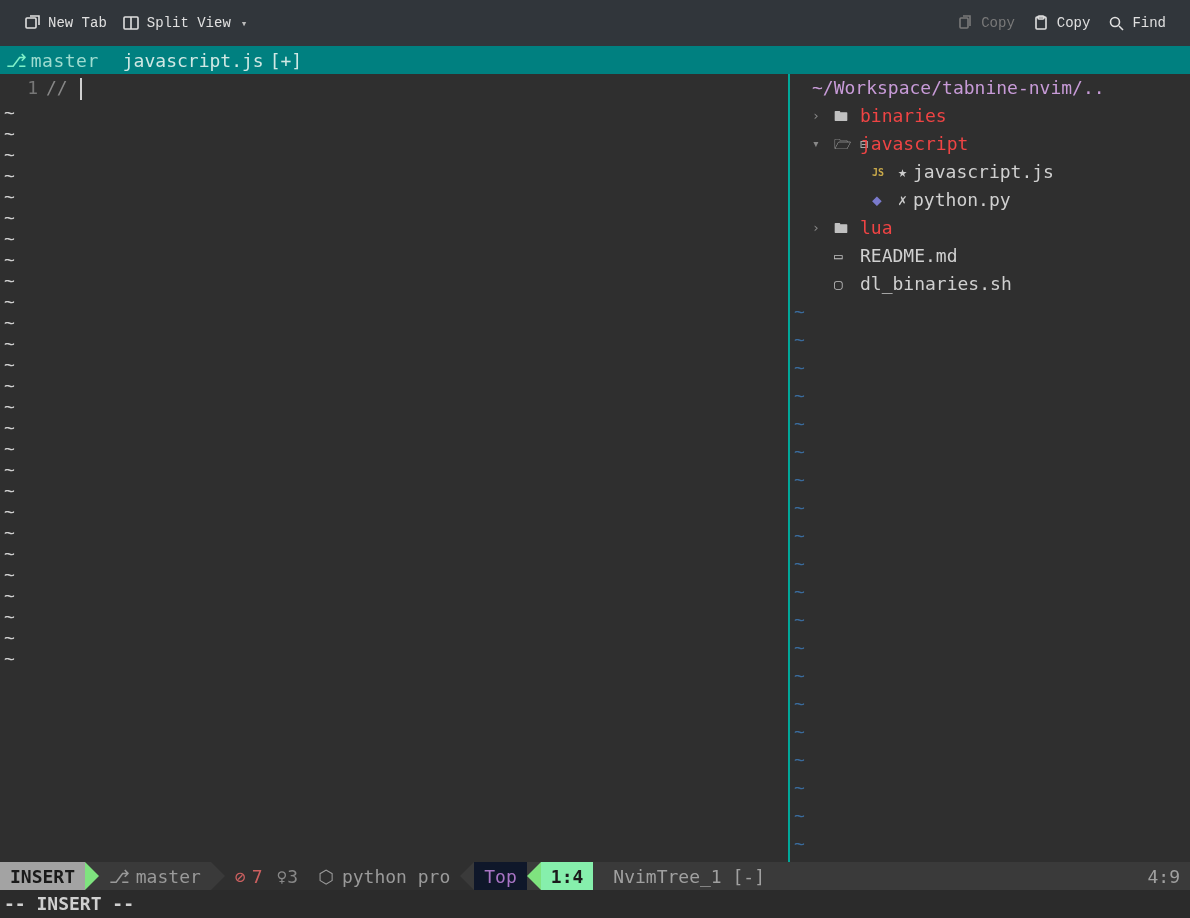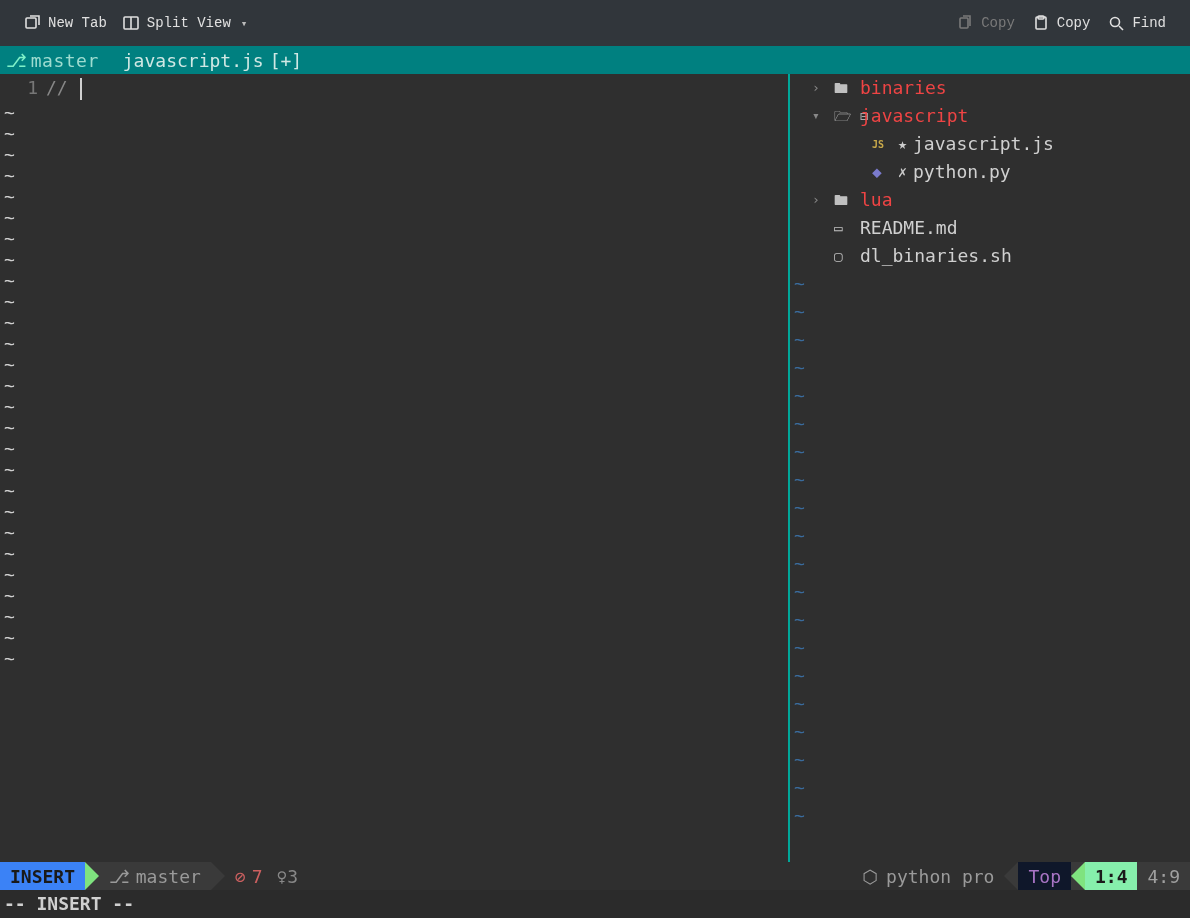--- a/index.html
+++ b/index.html
@@ -132,21 +132,21 @@
     align-items: stretch;
     font-size: 18px;
     overflow: hidden;
   }
   .statusline .seg {
     display: flex;
     align-items: center;
     padding: 0 10px;
     white-space: nowrap;
   }
-  .seg-mode { background: #3b82f6; color: #1a1a1a; font-weight: bold; position: relative; padding-right: 6px;}
+  .seg-mode { background: #a3a3a3; color: #1a1a1a; font-weight: bold; position: relative; padding-right: 6px;}
   .seg-branch { background: #3a3a3a; color: #9a9a9a; position: relative; padding-left: 16px;}
   .seg-diag { background: #2f2f2f; color: #888; padding-left: 16px; }
   .seg-diag .err { color: #cc6060; margin-right: 6px; }
   .seg-diag .hint { color: #888; }
   .seg-tn { background: #2f2f2f; color: #9a9a9a; margin-left: auto; }
   .seg-top { background: #0f172a; color: #a874c4; padding-right: 6px; }
   .seg-pos { background: #86efac; color: #1a1a1a; font-weight: bold; padding-left: 16px; }
   .seg-tree { background: #3a3a3a; color: #a0a0a0; flex: 1; justify-content: flex-start; }
   .seg-tree-pos { background: #3a3a3a; color: #a0a0a0; }
   
@@ -290,20 +290,21 @@
         <div class="t">~</div>
         <div class="t">~</div>
         <div class="t">~</div>
         <div class="t">~</div>
         <div class="t">~</div>
         <div class="t">~</div>
       </div>
     </div>
 
   <div class="tree-pane">
+    <div class="tree-header">~/Workspace/tabnine-nvim/..</div>
     <div id="tree-rows">
         <div class="tree-row depth1">
           <span class="arrow">›</span>
           <span class="fico">🖿</span>
           <span class="dir">binaries</span>
         </div>
         <div class="tree-row depth1">
           <span class="arrow">▾</span>
           <span class="fico">🗁<span style="color: rgb(170, 170, 170);"> ⊟</span></span>
           <span class="dir">javascript</span>
@@ -379,16 +380,19 @@
       <span class="hint">3</span>
   </div>
   <div class="seg seg-tn">
     <span style="margin-right:8px;">⬡</span>
     <span>python pro</span>
   </div>
   <div class="arrow-l-grey"></div>
   <div class="seg seg-top">Top</div>
   <div class="arrow-l-green"></div>
   <div class="seg seg-pos">1:4</div>
+  <div class="seg seg-tree" style="padding-left:20px;">
+      <span>NvimTree_1 [-]</span>
+    </div>
   <div class="seg seg-tree-pos">4:9</div>
 </div>
 
 <div class="cmdline">-- INSERT --</div>
 
 </body></html>

